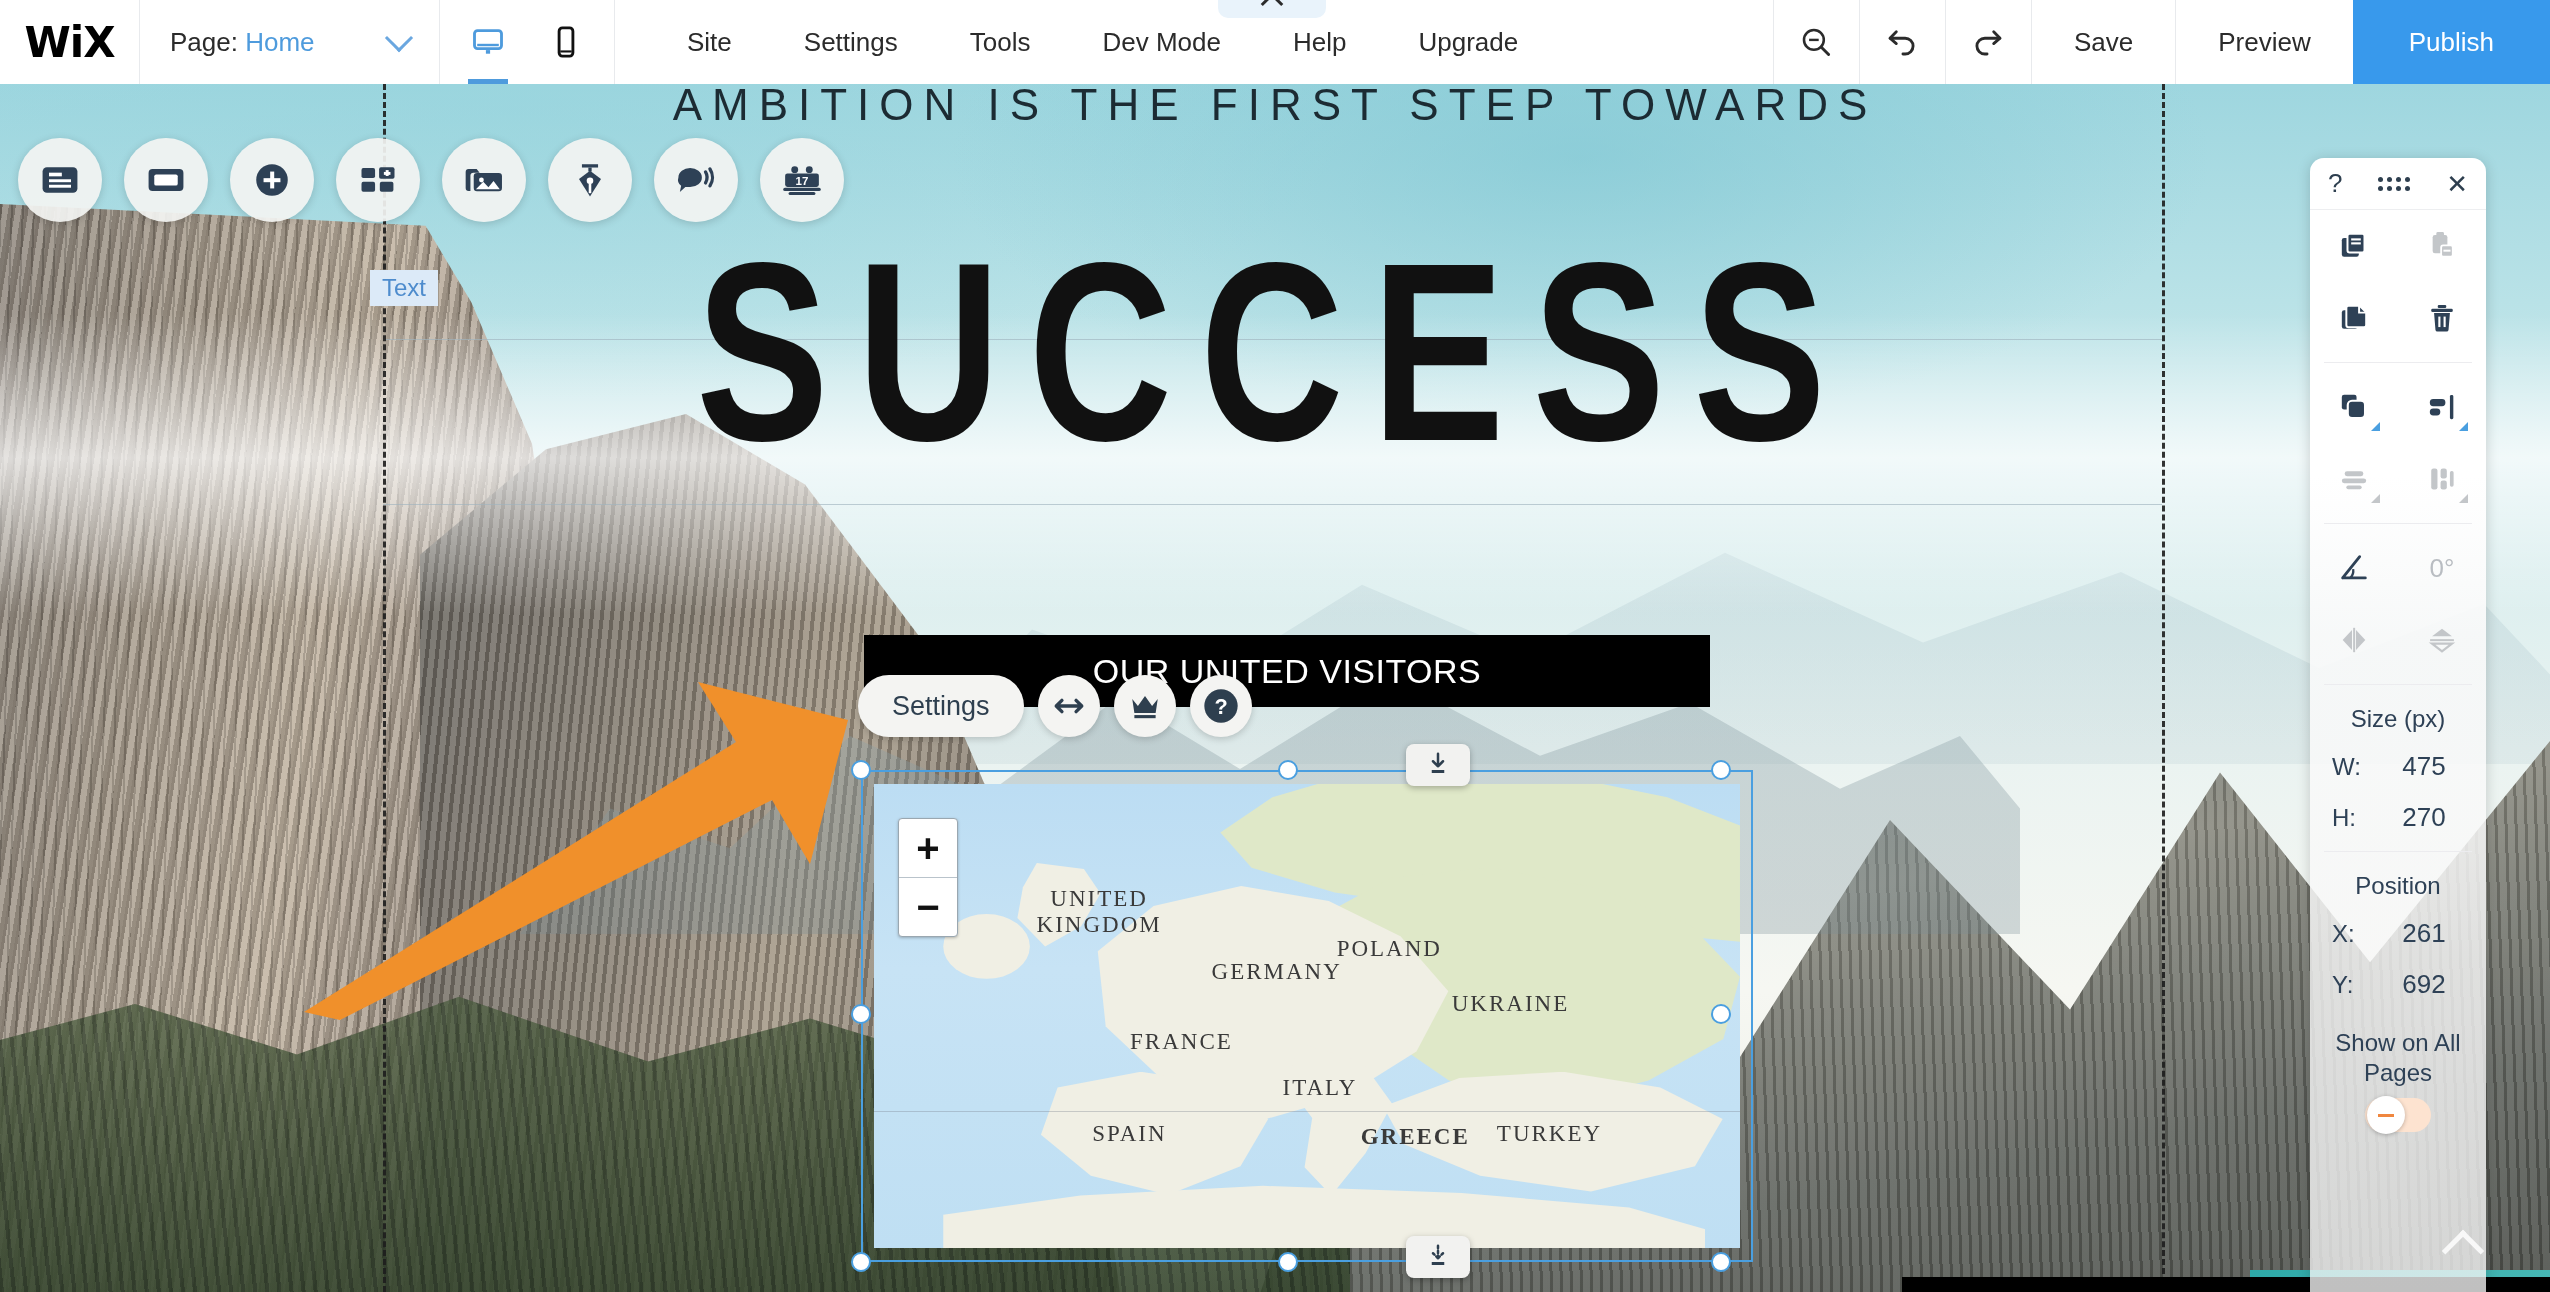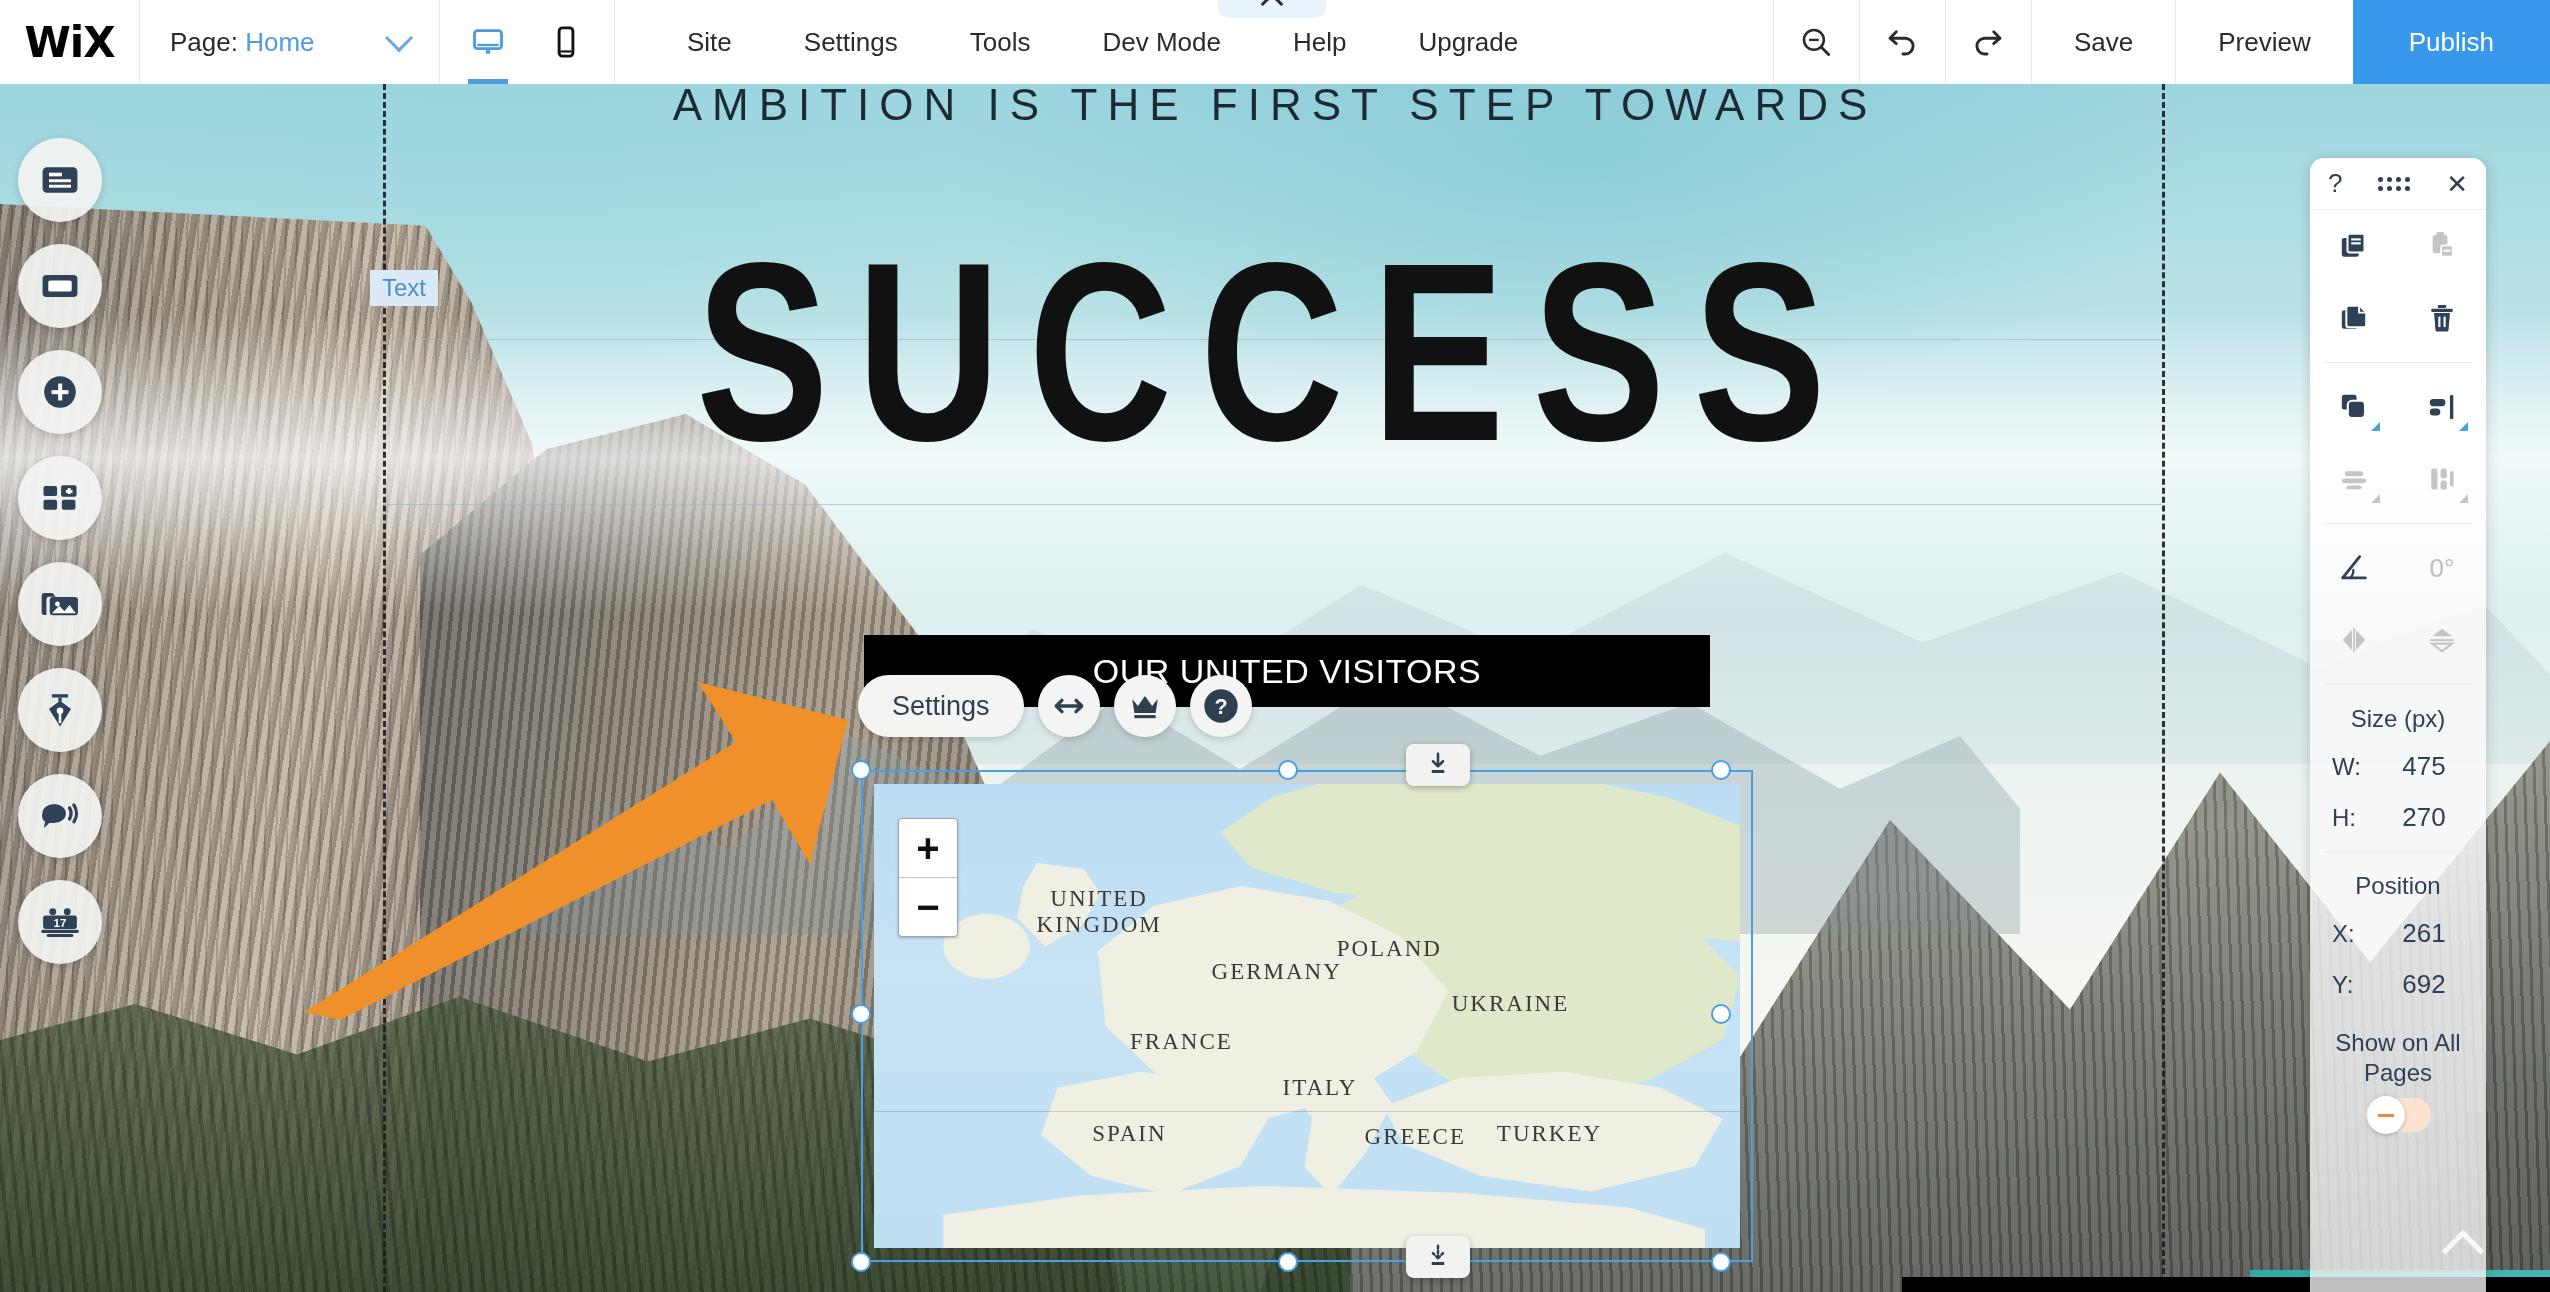--- a/index.html
+++ b/index.html
@@ -249,21 +249,21 @@
   .teal-strip { position:absolute; left: 2250px; bottom: 0; width: 300px; height: 22px;
     background: linear-gradient(90deg,#2ea9a8, #46b7b4); z-index: 21; }
   .up-chev {
     position:absolute; right: 72px; bottom: 26px; width: 30px; height: 30px;
     border-left: 5px solid #fff; border-top: 5px solid #fff;
     transform: rotate(45deg); z-index: 23;
   }
 
   
   .sidebar { position:absolute; left: 18px; top: 138px; z-index: 50;
-    display:flex; flex-direction:column; gap: 22px; }
+    display:flex; flex-direction:row; gap: 22px; }
   .sb-item {
     width: 84px; height: 84px; border-radius: 50%;
     background: rgba(243,244,242,.92);
     display:flex; align-items:center; justify-content:center;
     cursor:pointer; box-shadow: 0 2px 8px rgba(0,0,0,.16);
   }
 
   
   .rpanel {
     position:absolute; left: 2310px; top: 158px; width: 176px; height: 1134px;
@@ -361,21 +361,21 @@
         <div class="map-latline" style="top:70.5%"></div>
 
         <div id="map-labels">
             <div class="mlabel" style="left: 26%; top: 27.5%; transform: translate(-50%, -50%); width: 150px; white-space: normal; line-height: 1.15;">UNITED KINGDOM</div>
             <div class="mlabel" style="left: 59.5%; top: 35.5%; transform: translate(-50%, -50%);">POLAND</div>
             <div class="mlabel" style="left: 46.5%; top: 40.5%; transform: translate(-50%, -50%);">GERMANY</div>
             <div class="mlabel" style="left: 73.5%; top: 47.5%; transform: translate(-50%, -50%);">UKRAINE</div>
             <div class="mlabel" style="left: 35.5%; top: 55.5%; transform: translate(-50%, -50%);">FRANCE</div>
             <div class="mlabel" style="left: 51.5%; top: 65.5%; transform: translate(-50%, -50%);">ITALY</div>
             <div class="mlabel" style="left: 29.5%; top: 75.5%; transform: translate(-50%, -50%);">SPAIN</div>
-            <div class="mlabel" style="left: 62.5%; top: 76%; transform: translate(-50%, -50%);">GREECE</div>
+            <div class="mlabel" style="left: 62.5%; top: 76%; transform: translate(-50%, -50%); font-weight: bold;">GREECE</div>
             <div class="mlabel" style="left: 78%; top: 75.5%; transform: translate(-50%, -50%);">TURKEY</div>
           </div>
 
         <div class="mapzoom">
           <div class="mz-btn">+</div>
           <div class="mz-div"></div>
           <div class="mz-btn">−</div>
         </div>
       </div>
     </div>

